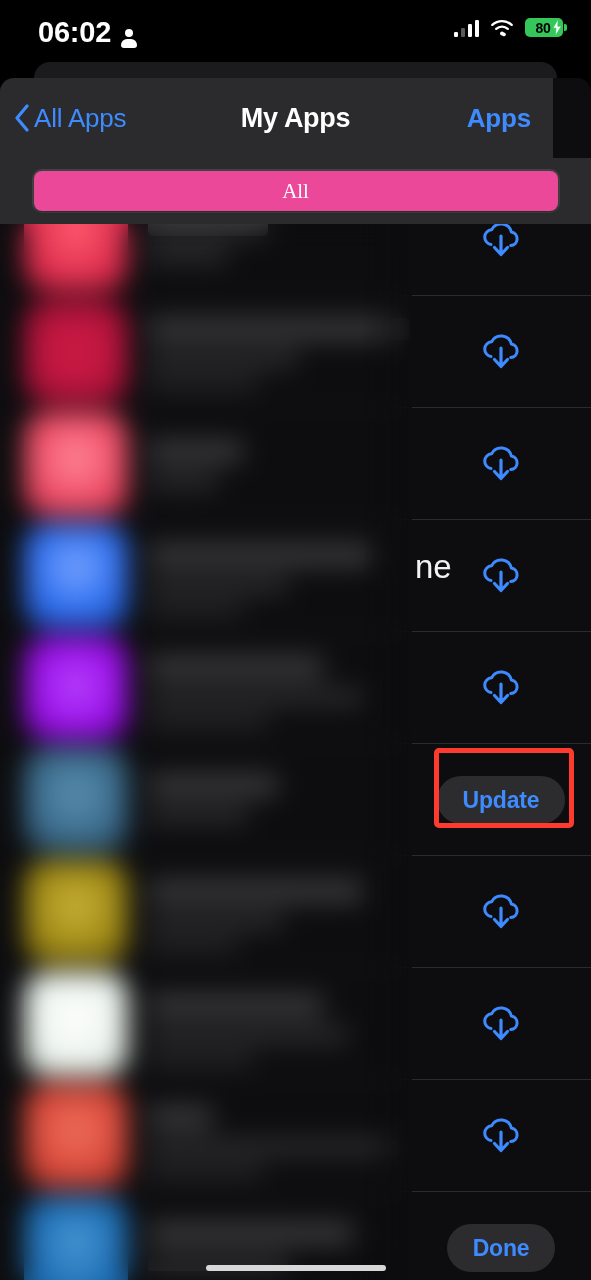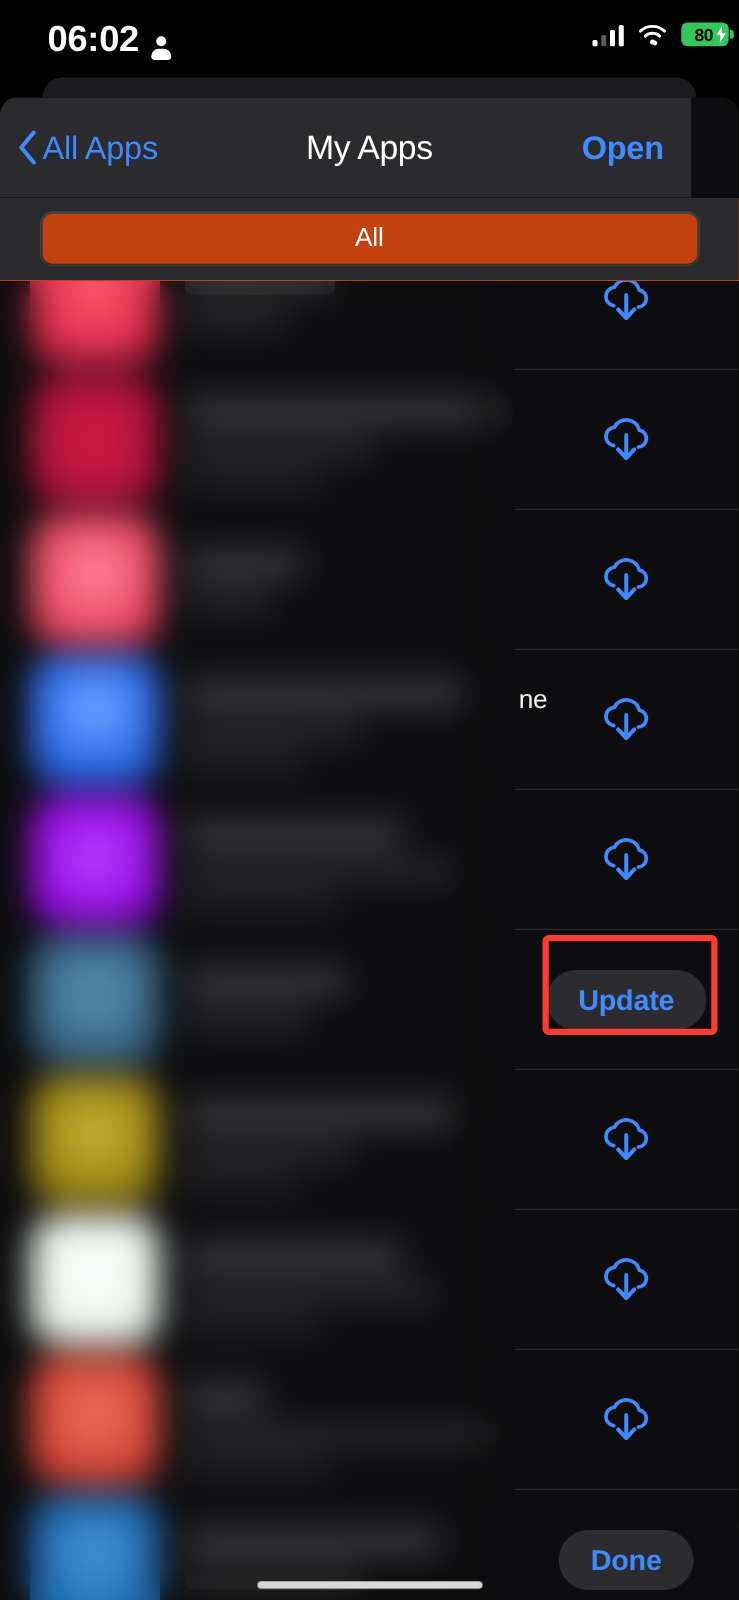--- a/index.html
+++ b/index.html
@@ -8,21 +8,21 @@
 
   #screen { position:relative; width:591px; height:1280px; background:#000; overflow:hidden; }
 
   
   .statusbar { position:absolute; left:0; top:0; width:591px; height:62px; z-index:60; }
   .sb-left { position:absolute; left:38px; top:16px; display:flex; align-items:flex-end; gap:9px; }
   .sb-time { color:#fff; font-size:29px; font-weight:600; letter-spacing:-0.2px; line-height:32px; }
   .sb-person { width:17px; height:19px; position:relative; }
   .sb-person::before { content:""; position:absolute; left:4.5px; top:0; width:8px; height:8px; border-radius:50%; background:#fff; }
   .sb-person::after { content:""; position:absolute; left:0.5px; top:9.5px; width:16px; height:9px; border-radius:8px 8px 4px 4px; background:#fff; }
-  .sb-right { position:absolute; right:8px; top:18px; display:flex; align-items:center; gap:11px; }
+  .sb-right { position:absolute; right:28px; top:18px; display:flex; align-items:center; gap:11px; }
   .sig { display:flex; align-items:flex-end; gap:2.5px; height:18px; }
   .sig i { display:block; width:4.5px; background:#fff; border-radius:1.2px; }
   .sig i:nth-child(1){ height:5px; }
   .sig i:nth-child(2){ height:9px; background:#5a5a5c; }
   .sig i:nth-child(3){ height:13px; }
   .sig i:nth-child(4){ height:17px; }
   .wifi { width:24px; height:18px; }
   .batt { position:relative; width:38px; height:19px; border-radius:5px; background:#34c759; display:flex; align-items:center; justify-content:center; }
   .batt::after { content:""; position:absolute; right:-4px; top:6px; width:3px; height:7px; border-radius:0 2px 2px 0; background:#34c759; }
   .batt-num { color:#000; font-size:14px; font-weight:700; letter-spacing:-0.3px; margin-right:2px; }
@@ -32,28 +32,28 @@
   .sheet-back { position:absolute; left:34px; top:62px; width:523px; height:60px; border-radius:16px 16px 0 0; background:#1b1b1d; z-index:5; }
 
   
   .sheet { position:absolute; left:0; top:78px; width:591px; height:1202px; border-radius:14px 14px 0 0; background:#0d0d0f; overflow:hidden; z-index:10; }
 
   
   .navbar { position:absolute; left:0; top:0; width:553px; height:80px; background:#2b2b2d; z-index:40; }
   .nav-back { position:absolute; left:14px; top:20px; height:40px; display:flex; align-items:center; gap:4px; }
   .chev { width:16px; height:28px; }
   .nav-back-label { color:#3e8bff; font-size:26px; letter-spacing:-0.2px; }
-  .nav-title { position:absolute; left:0; top:0; width:591px; height:80px; display:flex; align-items:center; justify-content:center; color:#fff; font-size:27px; font-weight:400; letter-spacing:-0.3px; }
+  .nav-title { position:absolute; left:0; top:0; width:591px; height:80px; display:flex; align-items:center; justify-content:center; color:#fff; font-size:27px; font-weight:700; letter-spacing:-0.3px; }
   .nav-done { position:absolute; right:22px; top:20px; height:40px; display:flex; align-items:center; color:#3e8bff; font-size:26px; font-weight:700; letter-spacing:-0.2px; }
 
   
   .seg-wrap { position:absolute; left:0; top:80px; width:591px; height:66px; background:#2b2b2d; z-index:40; display:flex; align-items:center; justify-content:center; }
   .seg { width:528px; height:44px; border-radius:10px; background:#434345; display:flex; padding:2px; }
   .seg-item { flex:1; display:flex; align-items:center; justify-content:center; border-radius:8px; color:#fff; font-size:21px; letter-spacing:-0.1px; }
-  .seg-item.active { background:#c2410c; box-shadow:0 1px 2px rgba(0,0,0,.45); }
+  .seg-item.active { background:#ec4899; box-shadow:0 1px 2px rgba(0,0,0,.45);font-family:Liberation Serif, serif; }
 
   
   .list { position:absolute; left:0; top:146px; width:591px; bottom:0; background:#0d0d0f; }
   .row { position:absolute; left:0; width:591px; }
   .divider { position:absolute; left:137px; right:0; height:1px; background:#2a2a2c; }
 
   .app-icon { position:absolute; left:24px; width:104px; height:104px; border-radius:23px; }
   .app-text { position:absolute; left:148px; }
   .app-name { height:22px; border-radius:5px; background:#3a3a3c; }
   .app-sub  { height:16px; border-radius:4px; background:#2e2e30; margin-top:11px; }
@@ -63,21 +63,21 @@
   .blurmask { position:absolute; left:0; top:146px; width:412px; bottom:0; backdrop-filter:blur(13px); -webkit-backdrop-filter:blur(13px); pointer-events:none; z-index:25; }
   .blurmask::after { content:""; position:absolute; left:0; top:0; width:100%; height:100%;
     background:linear-gradient(to right, rgba(13,13,15,0) 0%, rgba(13,13,15,0) 88%, rgba(13,13,15,.55) 97%, rgba(13,13,15,.9) 100%); }
 
   
   .action { position:absolute; right:0; width:180px; display:flex; align-items:center; justify-content:center; z-index:30; }
   .cloud { width:46px; height:40px; }
   .pill { height:48px; padding:16px 26px; border-radius:24px; background:#2c2c2e; display:flex; align-items:center; justify-content:center; color:#3e8bff; font-size:23px; font-weight:700; letter-spacing:-0.2px; }
 
   
-  .frag { position:absolute; color:#f2f2f2; font-size:21px; z-index:28; letter-spacing:-0.2px; }
+  .frag { position:absolute; color:#f2f2f2; font-size:33px; z-index:28; letter-spacing:-0.2px; }
 
   
   .annot { position:absolute; left:434px; top:748px; width:140px; height:80px; border:5px solid #ff3b30; border-radius:5px; z-index:55; pointer-events:none; }
 
   
   .home-ind { position:absolute; left:50%; transform:translateX(-50%); bottom:9px; width:180px; height:6px; border-radius:3px; background:#d8d8d8; z-index:58; }
 </style>
 </head>
 <body>
 
@@ -272,21 +272,21 @@
     <div class="blurmask"></div>
 
     <div class="navbar">
       <div class="nav-back">
         <svg class="chev" viewBox="0 0 16 28">
           <path d="M13 2 3 14l10 12" stroke="#3e8bff" stroke-width="3.2" fill="none" stroke-linecap="round" stroke-linejoin="round"></path>
         </svg>
         <span class="nav-back-label">All Apps</span>
       </div>
       <div class="nav-title">My Apps</div>
-      <div class="nav-done">Open</div>
+      <div class="nav-done">Apps</div>
     </div>
 
     <div class="seg-wrap">
       <div class="seg">
         <div class="seg-item active">All</div>
       </div>
     </div>
 
   </div>
 

